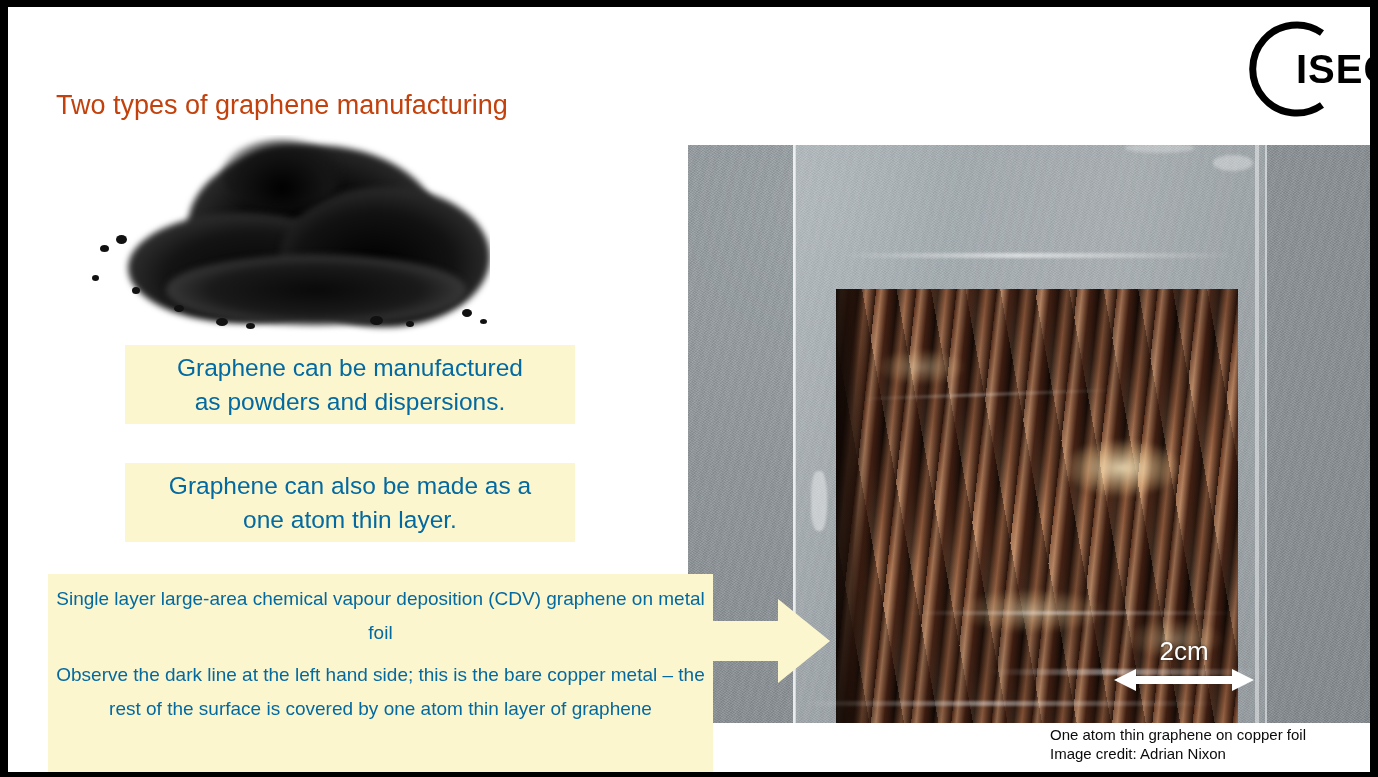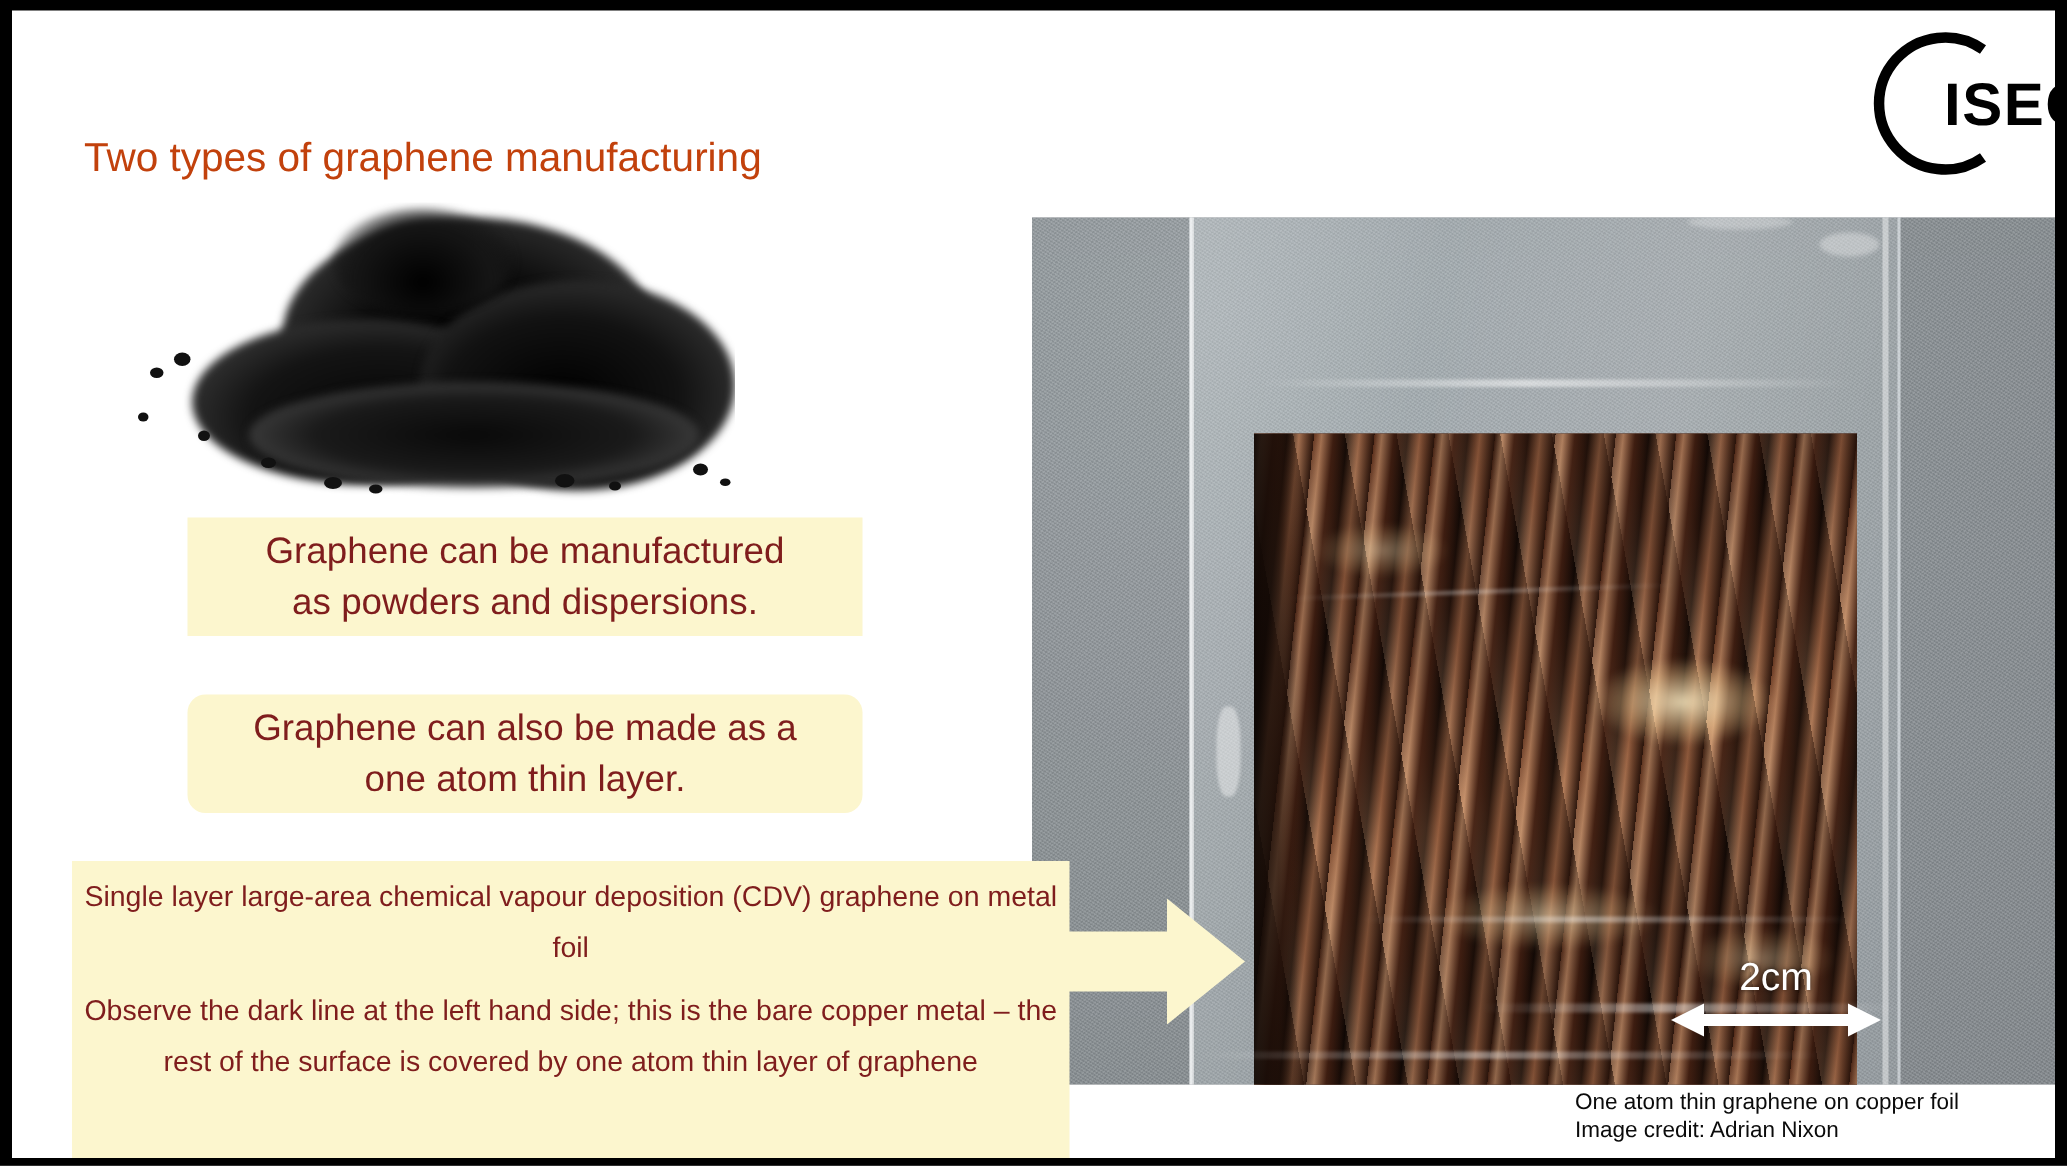--- a/index.html
+++ b/index.html
@@ -58,34 +58,33 @@
     overflow:hidden;
     background:#ffffff;
   }
   .pw-blob{position:absolute;border-radius:50%;filter:blur(3px);}
   .pw-grit{position:absolute;border-radius:50%;background:#111;}
 
   
   .callout{
     position:absolute;
     background:#fcf6ce;
-    color:#7f1d1d;
+    color:#0369a1;
     text-align:center;
     box-sizing:border-box;
   }
   #box1{
     left:117px; top:338px; width:450px; height:79px;
     font-size:24.5px; line-height:34px;
     padding-top:6px;
   }
   #box2{
     left:117px; top:456px; width:450px; height:79px;
     font-size:24.5px; line-height:34px;
     padding-top:6px;
-    border-radius:12px;
   }
   #box3{
     left:40px; top:567px; width:665px; height:200px;
     font-size:19px; line-height:34px;
     padding:8px 8px 0 8px;
   }
   #box3 .para{margin:0;}
   #box3 .para2{margin-top:8px;}
 
   

